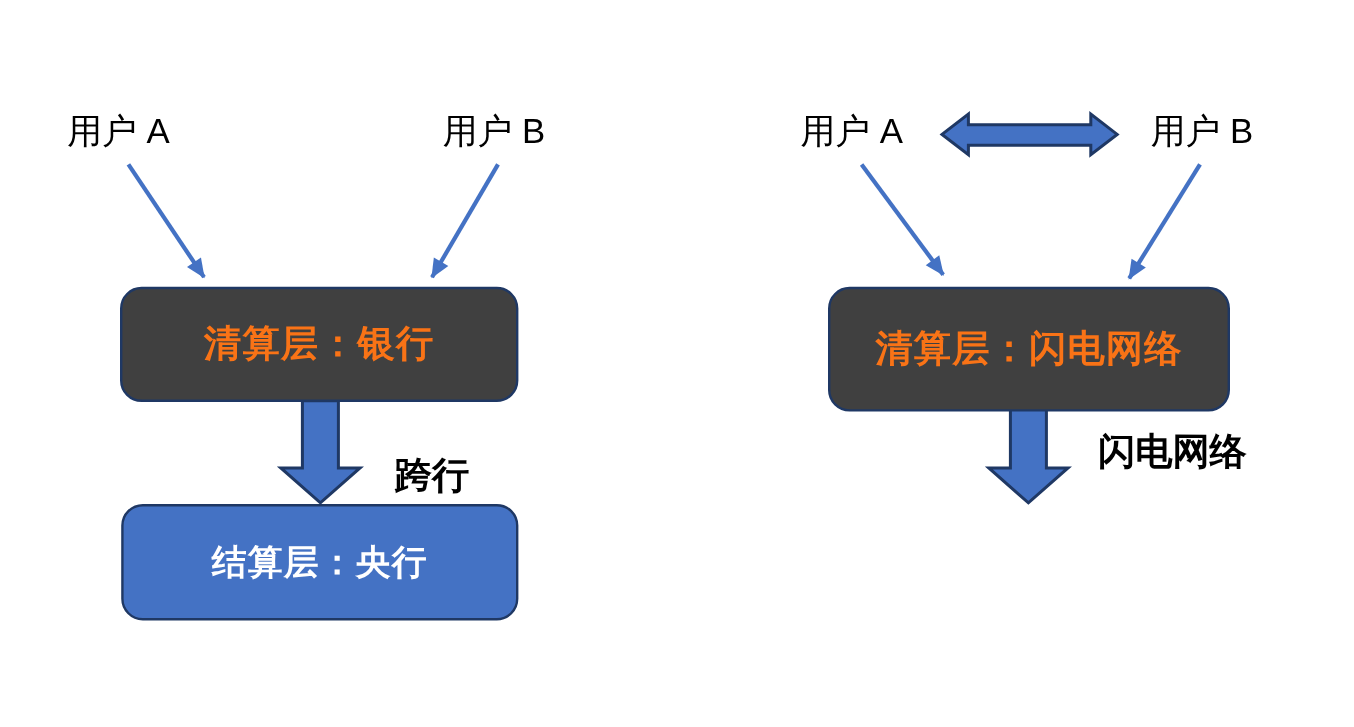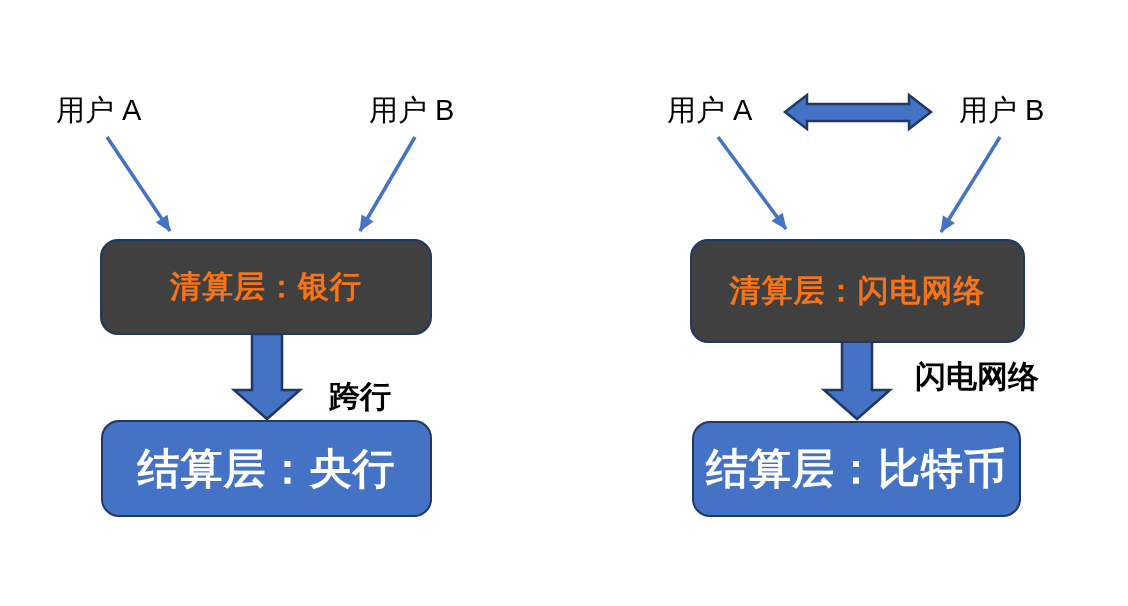--- a/index.html
+++ b/index.html
@@ -56,21 +56,21 @@
     color: #f97316;
     letter-spacing: 1px;
   }
   .box.settlement {
     background: #4472C4;
     border: 2.5px solid #1F3864;
   }
   .box.settlement span {
     font-family: Liberation Mono, monospace;
     font-weight: 700;
-    font-size: 42px;
+    font-size: 29px;
     color: #ffffff;
     letter-spacing: 1px;
   }
   .thin-arrow { stroke: #4472C4; stroke-width: 3.5px; }
   .thick-arrow { fill: #4472C4; stroke: #1F3864; stroke-width: 2.5px; stroke-linejoin: miter; }
 </style>
 </head>
 <body>
 
 <div class="canvas">
@@ -111,17 +111,14 @@
   <div class="user-label" style="left:667px; top:92px;">用户 A</div>
 
   <div class="user-label" style="left:959px; top:92px;">用户 B</div>
 
   <div class="box clearing" style="left:690px; top:239px; width:335px; height:104px;">
     <span>清算层：闪电网络</span>
   </div>
 
   <div class="flow-label" style="left:915px; top:358px;">闪电网络</div>
 
-  <div class="box settlement" style="left:692px; top:421px; width:329px; height:96px;">
-    <span>结算层：比特币</span>
-  </div>
 
 </div>
 
 </body></html>

